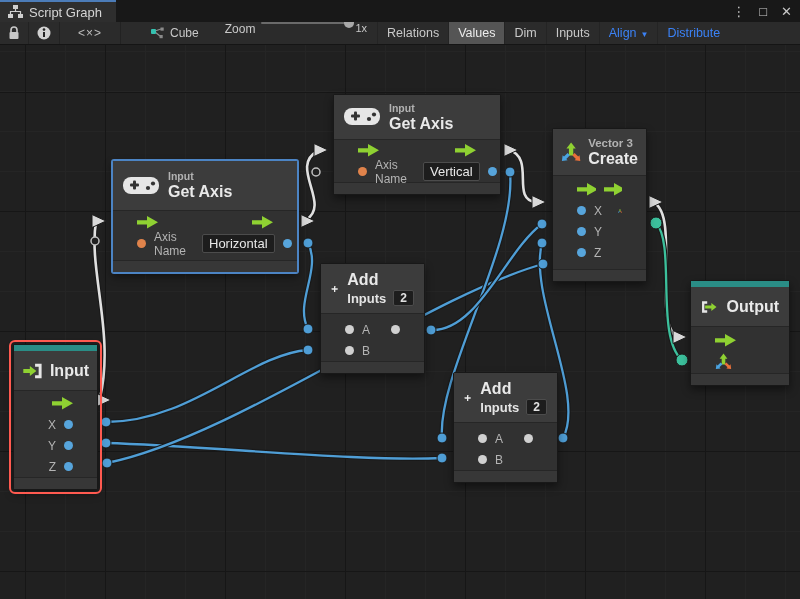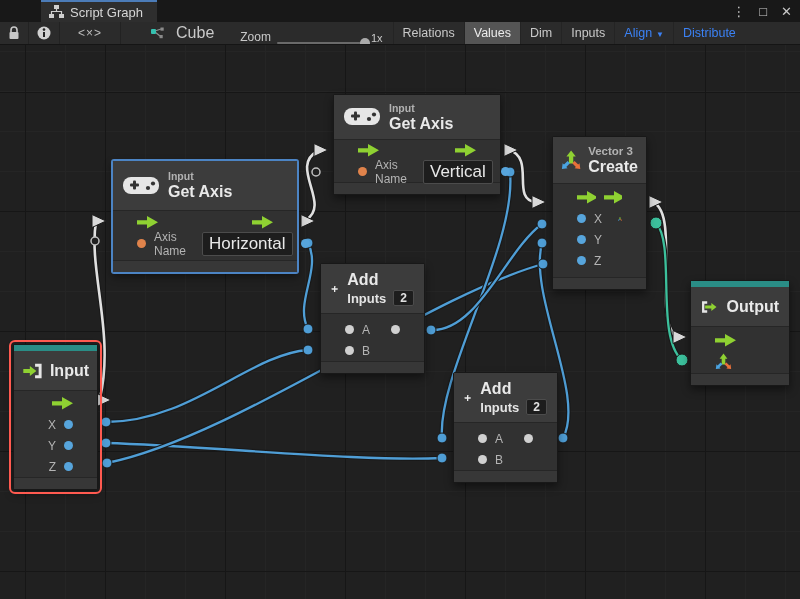--- a/index.html
+++ b/index.html
@@ -4,37 +4,37 @@
 <style>
   * { box-sizing: border-box; margin: 0; padding: 0; }
   html,body { width:800px; height:599px; overflow:hidden; background:#1e1e1e;
               font-family:"Liberation Sans", sans-serif; }
   #app { position:relative; width:800px; height:599px; overflow:hidden; }
 
   
   #tabbar { position:absolute; top:0; left:0; width:800px; height:22px; background:#181818;
             display:flex; align-items:stretch; z-index:6; }
   .tab { display:flex; align-items:center; gap:6px; padding:0 14px 0 8px; background:#2e2e2e;
-         border-top:2px solid #4c7cb8; color:#d6d6d6; font-size:13px;margin-left:41px; }
+         border-top:2px solid #4c7cb8; color:#d6d6d6; font-size:13px; }
   .winctl { margin-left:auto; display:flex; align-items:center; gap:14px; padding-right:8px;
             color:#c9c9c9; font-size:13px; }
   .winctl span { cursor:default; }
 
   
   #toolbar { position:absolute; top:22px; left:0; width:800px; height:23px; background:#2b2b2b;
              border-bottom:1px solid #151515; display:flex; align-items:stretch; z-index:6;
              white-space:nowrap; overflow:hidden; }
   .tseg { display:flex; align-items:center; padding:0 8px; border-right:1px solid #222; }
   .tbtn { display:flex; align-items:center; gap:4px; padding:0 9px; font-size:12.5px;
           color:#c9c9c9; border-left:1px solid #242424; }
   .tbtn.active { background:#555555; color:#ececec; }
   .tbtn.disabled { color:#3b82f6; }
   .tbtn .dd { font-size:8px; position:relative; top:1px; }
-  .crumb { display:flex; align-items:center; gap:12px; padding:0 10px; font-size:16px; color:#c9c9c9; }
-  .zoomwrap { display:flex; align-items:flex-end; gap:6px; margin-left:16px; font-size:12px; color:#c9c9c9; }
+  .crumb { display:flex; align-items:center; gap:6px; padding:0 10px; font-size:12px; color:#c9c9c9; }
+  .zoomwrap { display:flex; align-items:flex-start; gap:6px; margin-left:16px; font-size:12px; color:#c9c9c9; }
   .ztrack { position:relative; width:88px; height:2px; background:#6a6a6a; border-radius:1px; }
   .zhandle { position:absolute; right:-5px; top:-4px; width:10px; height:10px; border-radius:50%;
              background:#a9a9a9; }
   .zlvl { font-size:11px; color:#c9c9c9; }
 
   
   #graph-canvas { position:absolute; top:0; left:0; width:800px; height:599px;
     background-color:#202020;
     background-image:
       repeating-linear-gradient(90deg,#161616 0 1px,transparent 1px 120px),
@@ -57,21 +57,21 @@
   .prow { display:flex; align-items:center; gap:8px; height:21px; padding:0 24px;
           font-size:12px; color:#b4b4b4; }
   .prow.between { justify-content:space-between; }
   .prow.right { justify-content:flex-end; }
   .spacer { flex:1; }
   .dot { width:9px; height:9px; border-radius:50%; flex:0 0 auto; }
   .dot.blue { background:#57a5dc; }
   .dot.orange { background:#e0834b; }
   .dot.gray { background:#d0d0d0; }
   .field { background:#1d1d1d; border:1px solid #4c4c4c; border-radius:2px; padding:1px 6px;
-           font-size:17px; color:#e8e8e8; }
+           font-size:13px; color:#e8e8e8; }
   .countbox { background:#1d1d1d; border:1px solid #4c4c4c; border-radius:2px; padding:0 6px;
               font-size:12px; color:#e0e0e0; margin-left:7px; }
   .tealbar { height:6px; background:#2a8d86; }
   .selected-blue { box-shadow:0 0 0 1px #4c84c4, 0 4px 9px rgba(0,0,0,.45); border-color:#4c84c4; }
   .selected-red { outline:2px solid #ff5a50; outline-offset:2px; }
   .addrow2 { display:flex; align-items:center; font-size:13px; color:#e4e4e4; }
 </style>
 </head>
 <body>
 
@@ -333,21 +333,21 @@
         <span class="dot gray"></span>
       </div>
       <div class="prow">
         <span class="dot gray"></span>
         <span>B</span>
       </div>
     </div>
     <div class="node-footer"></div>
   </div>
 
-  <div class="node" style="left:552px; top:136px; width:95px;">
+  <div class="node" style="left:552px; top:128px; width:95px;">
     <div class="node-header" style="height:47px; gap:7px; padding:0 8px;">
       <svg width="27" height="29" viewBox="0 0 28 30">
           <use href="#v3arrows"></use>
         </svg>
       <div class="hcol">
         <span class="h-cat" style="font-size:11.5px">Vector 3</span>
         <span class="h-title">Create</span>
       </div>
     </div>
     <div style="padding:3px 0 6px 0">

